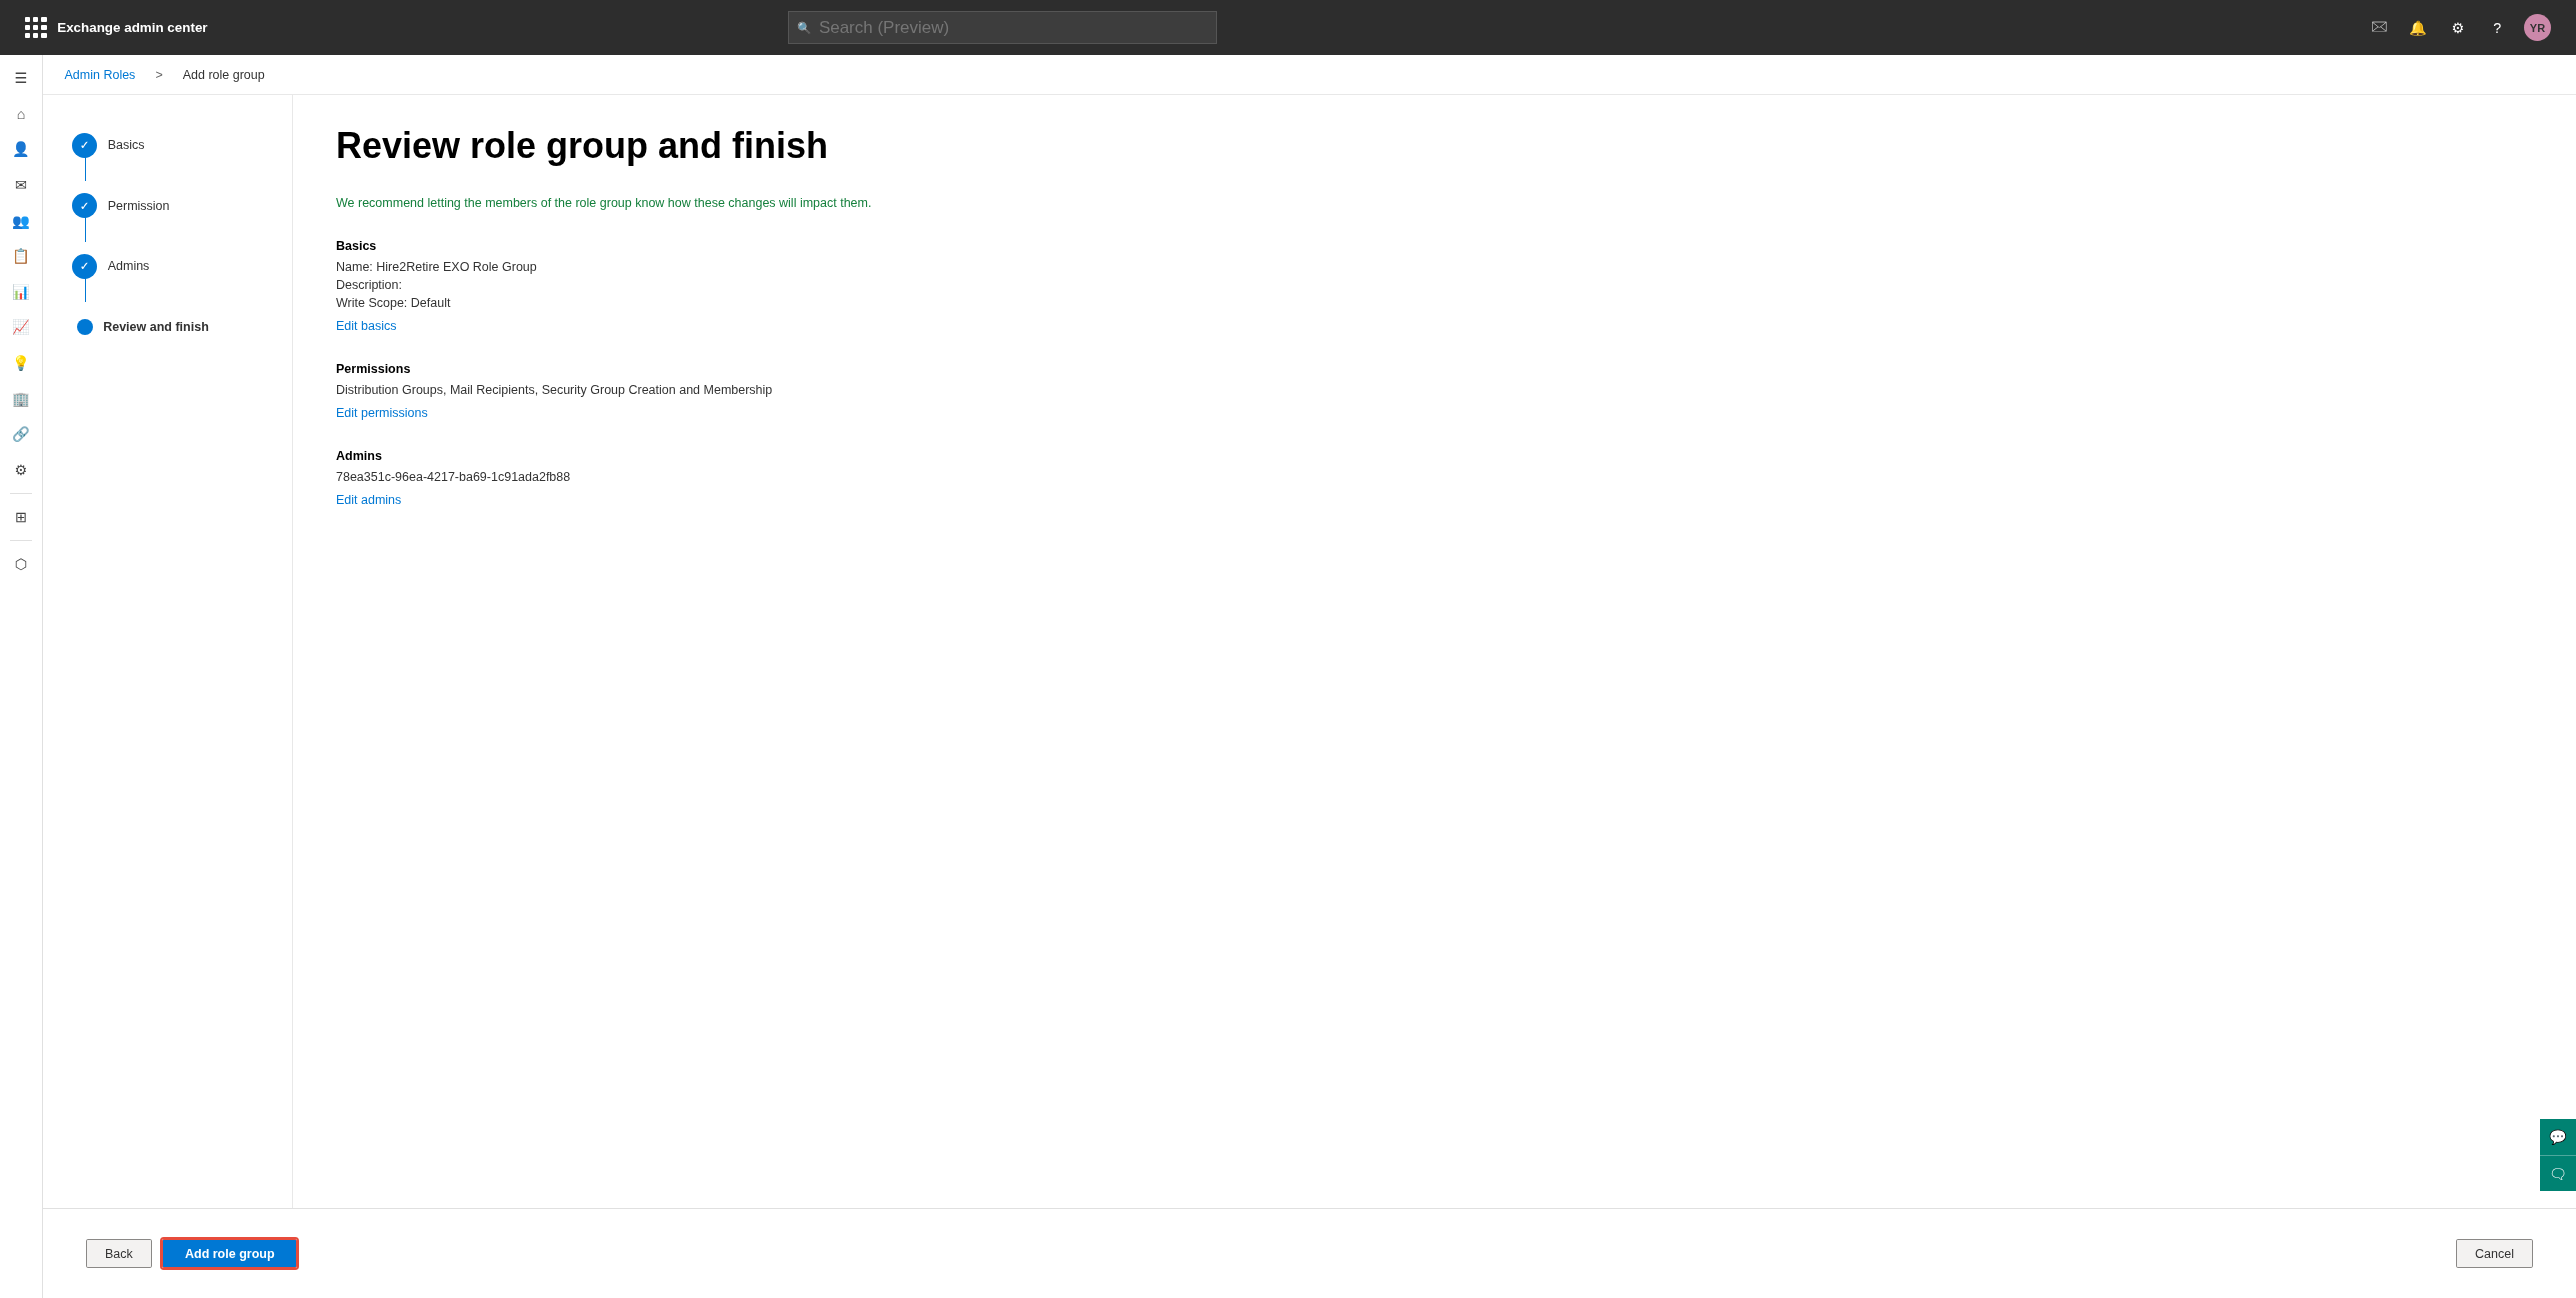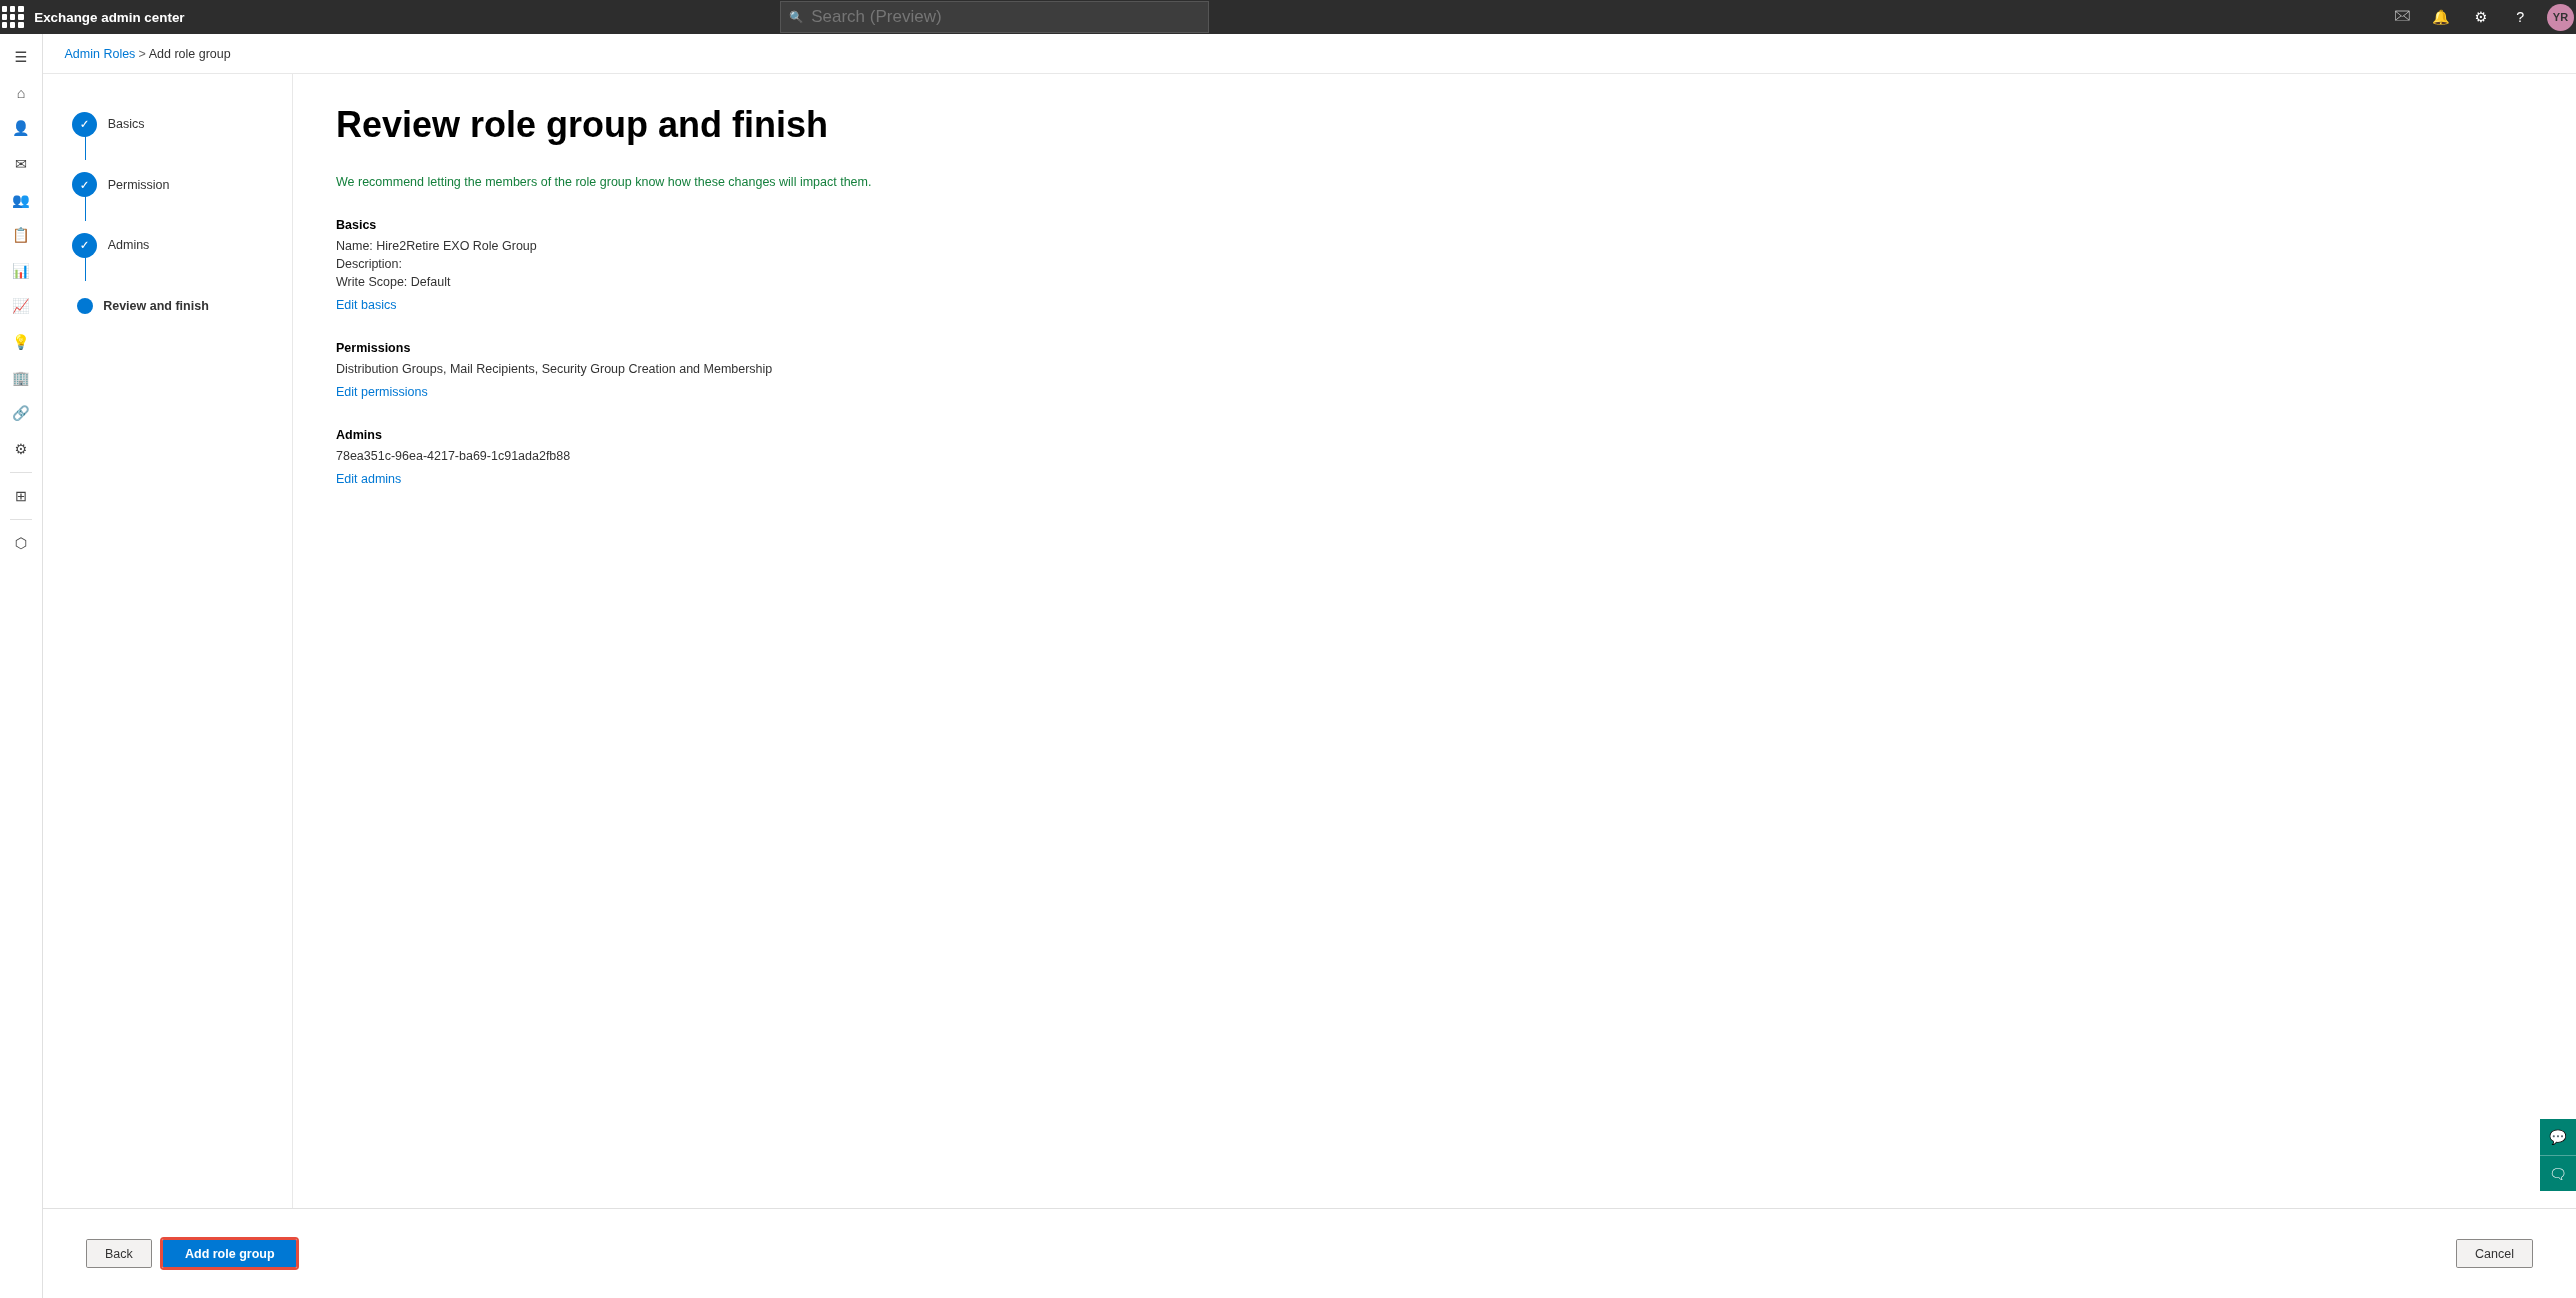--- a/index.html
+++ b/index.html
@@ -4,22 +4,22 @@
   <style>
     * { box-sizing: border-box; margin: 0; padding: 0; }
     body { font-family: 'Segoe UI', Arial, sans-serif; background: #f3f2f1; display: flex; flex-direction: column; height: 100vh; overflow: hidden; }
 
     
     .topbar {
       background: #2d2d2d;
       color: white;
       display: flex;
       align-items: center;
-      height: 34px;
-      padding: 0 2px;
+      height: 55px;
+      padding: 0 25px;
       flex-shrink: 0;
       gap: 10.7px;
     }
     .topbar-grid-icon {
       display: grid;
       grid-template-columns: repeat(3, 5.4px);
       gap: 2.7px;
       cursor: pointer;
     }
     .topbar-grid-icon span {
@@ -131,21 +131,21 @@
       background: #fff;
     }
 
     
     .breadcrumb-bar {
       padding: 12.5px 21.5px;
       font-size: 12.5px;
       color: #333;
       display: flex;
       align-items: center;
-      gap: 3px;
+      gap: 20px;
       background: #fff;
       border-bottom: 0.9px solid #e8e8e8;
       flex-shrink: 0;
     }
     .breadcrumb-link {
       color: #0078d4;
       cursor: pointer;
       text-decoration: none;
     }
     .breadcrumb-separator { color: #666; }

